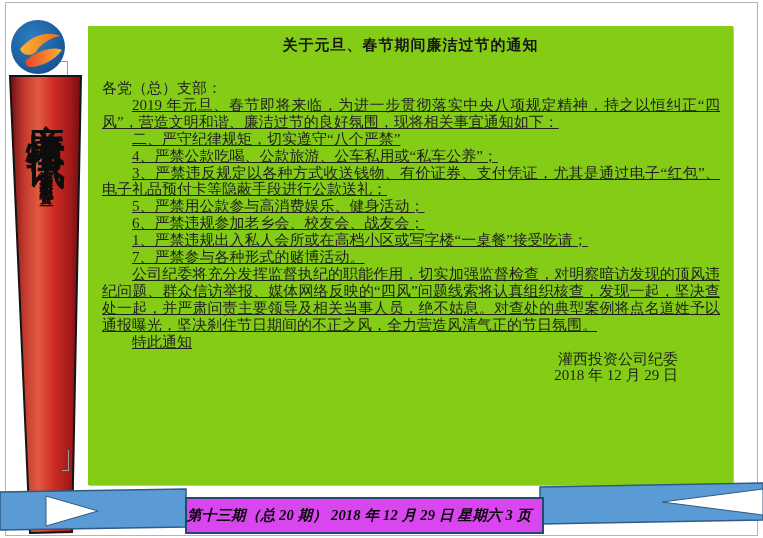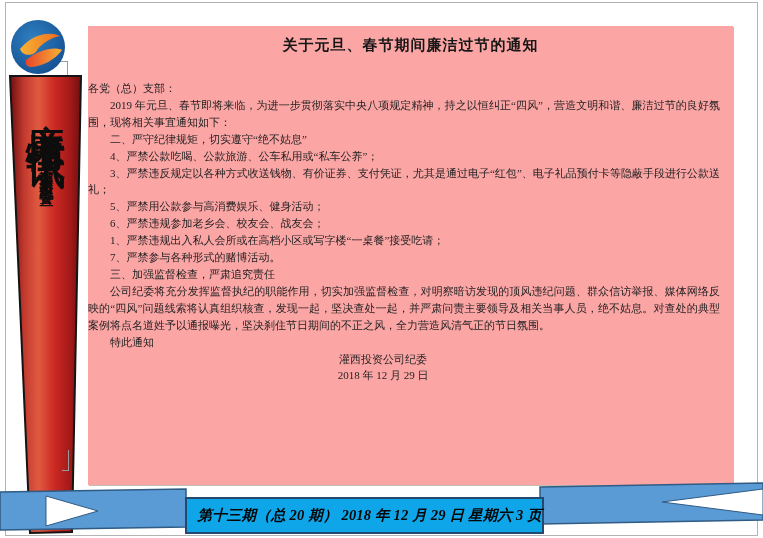--- a/index.html
+++ b/index.html
@@ -2,43 +2,43 @@
 <html><head>
 <meta charset="utf-8">
 <style>
   html,body{margin:0;padding:0;background:#e8e8e8;}
   #stage{position:relative;width:763px;height:538px;background:#ffffff;overflow:hidden;
          font-family:"Liberation Sans",sans-serif;}
   
   .page-frame{position:absolute;left:5px;top:2px;width:751px;height:532px;
               border:1px solid #b3b3b3;z-index:0;background:#fff;}
   
-  .doc{position:absolute;left:88px;top:26px;width:645px;height:459px;background:#fca5a5;
+  .doc{position:absolute;left:88px;top:26px;width:645px;height:459px;background:#84cc16;
        box-shadow:1px 1px 0 rgba(120,110,80,.45);z-index:1;overflow:hidden;}
   .doc-title{margin:0;padding-top:8px;height:22px;line-height:22px;text-align:center;
              font-size:15px;font-weight:bold;letter-spacing:1px;color:#161616;
              font-family:"Liberation Sans",sans-serif;}
-  .doc-body{margin:24px 13px 0 0;font-family:"Liberation Serif",serif;
-            font-size:11px;line-height:16.9px;color:#1f1f1f;text-align:justify;}
+  .doc-body{margin:24px 13px 0 14px;font-family:"Liberation Serif",serif;
+            font-size:15px;line-height:16.9px;color:#1f1f1f;text-align:justify;}
   .doc-body .para{margin:0;}
-  .doc-body .para.indent{text-indent:2em;}
-  .sig-block{margin-top:0;text-align:center;padding-right:42px;}
+  .doc-body .para.indent{text-indent:2em;text-decoration:underline;}
+  .sig-block{margin-top:0;text-align:right;padding-right:42px;}
   
   .ribbon-red-svg{position:absolute;left:0;top:0;width:763px;height:538px;z-index:2;pointer-events:none;}
   .sidebar-text{position:absolute;left:24px;top:94px;height:390px;z-index:3;
                 writing-mode:vertical-rl;text-orientation:upright;line-height:44px;
                 font-family:"Liberation Serif",serif;color:#0d0d0d;}
   .sidebar-title{font-size:38px;font-weight:bold;letter-spacing:9px;}
   .sidebar-dash{font-size:14px;font-weight:bold;text-orientation:mixed;letter-spacing:1px;}
   .sidebar-subtitle{font-size:14px;font-weight:bold;letter-spacing:2.5px;}
   
   .ribbon-blue-svg{position:absolute;left:0;top:0;width:763px;height:538px;z-index:4;pointer-events:none;}
   .footer-box{position:absolute;left:185px;top:497px;width:355px;height:33px;z-index:5;
-              background:#0ea5e9;border:2px solid #24486e;
-              display:flex;align-items:center;justify-content:flex-end;}
+              background:#d946ef;border:2px solid #24486e;
+              display:flex;align-items:center;justify-content:flex-start;}
   .footer-text{font-family:"Liberation Serif",serif;font-weight:bold;font-style:italic;
                font-size:14.5px;color:#050505;white-space:nowrap;letter-spacing:.2px;}
   
   .logo{position:absolute;left:10px;top:19px;width:56px;height:56px;z-index:5;}
   
   .artifact-1{position:absolute;left:58px;top:61px;width:9px;height:15px;
               border-top:1px solid #9a9a9a;border-right:1px solid #9a9a9a;z-index:1;}
   .artifact-2{position:absolute;left:62px;top:450px;width:6px;height:20px;
               border-bottom:1px solid #9a9a9a;border-right:1px solid #9a9a9a;z-index:3;}
 </style>
@@ -89,28 +89,27 @@
   <div class="sidebar-text">
     <span class="sidebar-title">廉情快讯</span><span class="sidebar-dash">——</span><span class="sidebar-subtitle">灌西投资公司纪委宣</span>
   </div>
 
   <div class="doc">
     <h1 class="doc-title">关于元旦、春节期间廉洁过节的通知</h1>
     <div class="doc-body">
 
     <p class="para">各党（总）支部：</p>
         <p class="para indent">2019 年元旦、春节即将来临，为进一步贯彻落实中央八项规定精神，持之以恒纠正“四风”，营造文明和谐、廉洁过节的良好氛围，现将相关事宜通知如下：</p>
-        <p class="para indent">二、严守纪律规矩，切实遵守“绝不姑息”</p>
+        <p class="para indent">二、严守纪律规矩，切实遵守“八个严禁”</p>
         <p class="para indent">4、严禁公款吃喝、公款旅游、公车私用或“私车公养”；</p>
         <p class="para indent">3、严禁违反规定以各种方式收送钱物、有价证券、支付凭证，尤其是通过电子“红包”、电子礼品预付卡等隐蔽手段进行公款送礼；</p>
         <p class="para indent">5、严禁用公款参与高消费娱乐、健身活动；</p>
         <p class="para indent">6、严禁违规参加老乡会、校友会、战友会；</p>
         <p class="para indent">1、严禁违规出入私人会所或在高档小区或写字楼“一桌餐”接受吃请；</p>
         <p class="para indent">7、严禁参与各种形式的赌博活动。</p>
-        <p class="para indent">三、加强监督检查，严肃追究责任</p>
         <p class="para indent">公司纪委将充分发挥监督执纪的职能作用，切实加强监督检查，对明察暗访发现的顶风违纪问题、群众信访举报、媒体网络反映的“四风”问题线索将认真组织核查，发现一起，坚决查处一起，并严肃问责主要领导及相关当事人员，绝不姑息。对查处的典型案例将点名道姓予以通报曝光，坚决刹住节日期间的不正之风，全力营造风清气正的节日氛围。</p>
         <p class="para indent">特此通知</p>
       </div>
     <div class="doc-body sig-block">
       <div>灌西投资公司纪委</div>
       <div>2018 年 12 月 29 日</div>
     </div>
   </div>
 
   <svg class="ribbon-blue-svg" viewBox="0 0 763 538">

